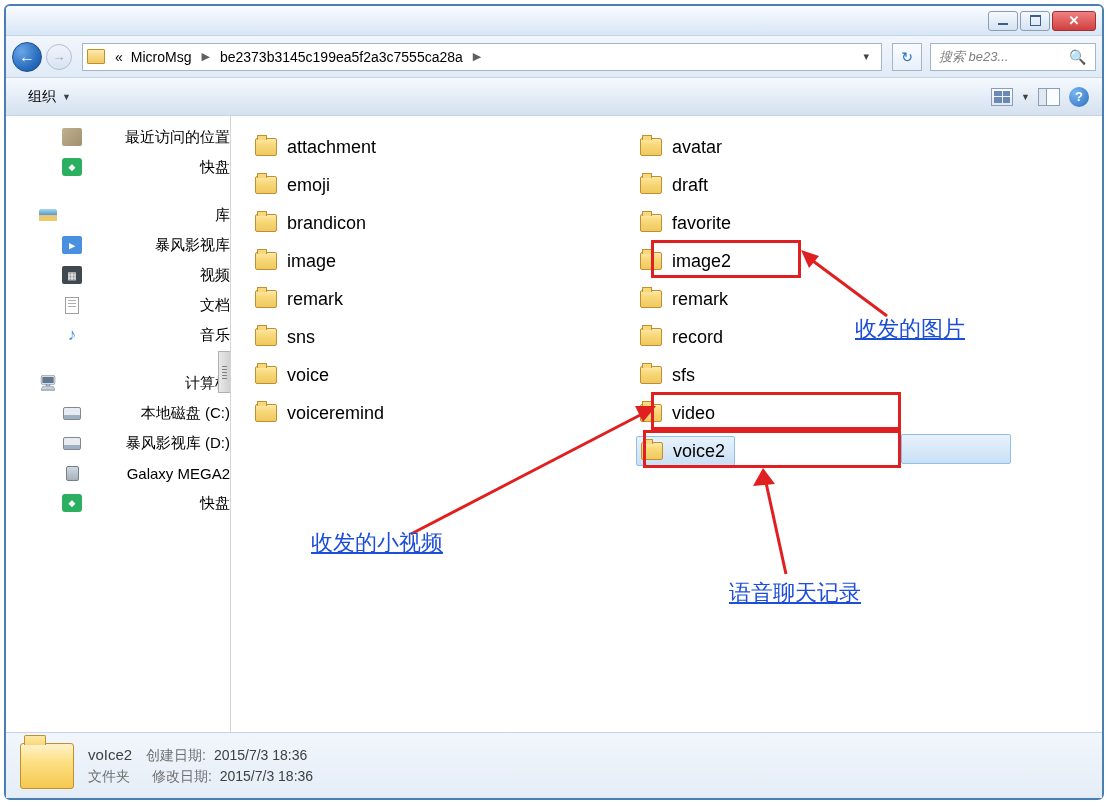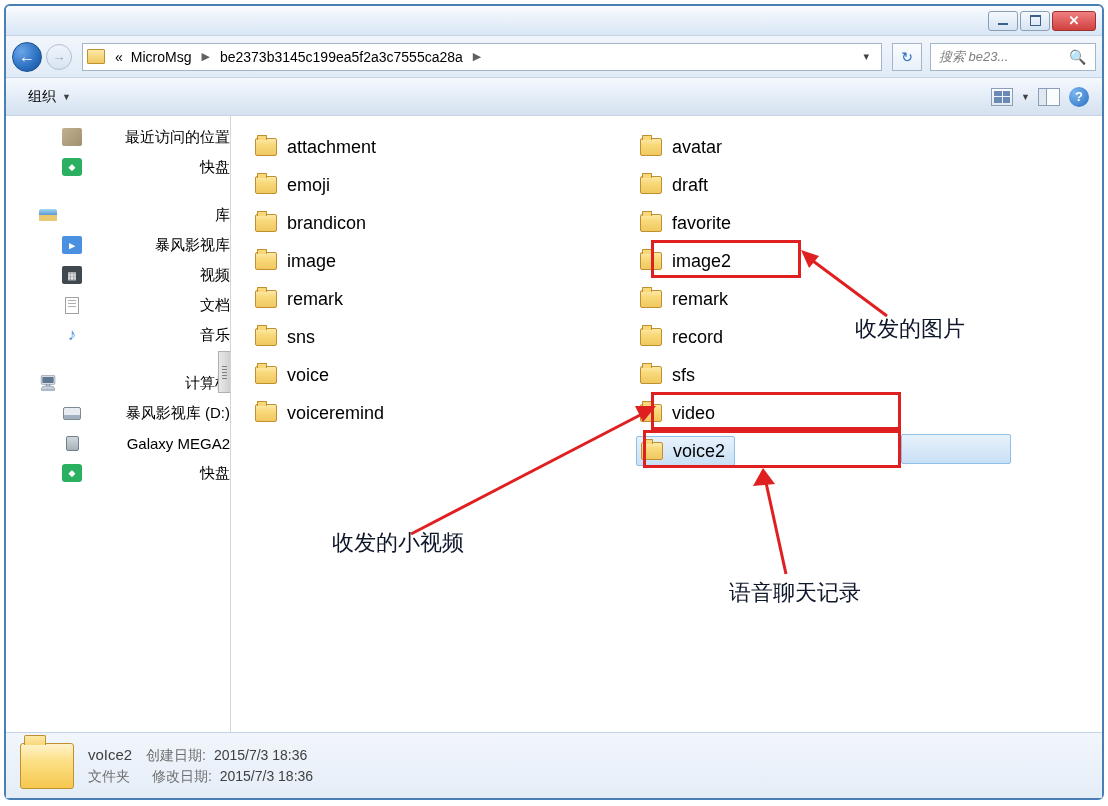--- a/index.html
+++ b/index.html
@@ -72,21 +72,21 @@
     .file-columns { display: flex; gap: 58px; }
     .file-col { display: flex; flex-direction: column; gap: 8px; }
     .file-item { display: flex; align-items: center; height: 30px; gap: 10px; font-size: 18px; cursor: pointer; padding: 0 4px; position: relative; }
     .folder-ic { width: 22px; height: 18px; background: linear-gradient(to bottom, #fde9a8 0%, #f8d878 40%, #f0c860 100%); border: 1px solid #c09030; border-radius: 2px; position: relative; flex-shrink: 0; }
     .folder-ic::before { content: ''; position: absolute; top: -4px; left: 1px; width: 8px; height: 4px; background: #f8d878; border: 1px solid #c09030; border-bottom: none; border-radius: 1px 1px 0 0; }
     .file-item.selected { background: linear-gradient(to bottom, #e8f2fc, #c8e0f5); border: 1px solid #90c0e8; border-radius: 2px; }
     .red-box { position: absolute; border: 3px solid #e02020; pointer-events: none; z-index: 5; }
     .sel-right { position: absolute; background: linear-gradient(to bottom, #e8f2fc, #c8e0f5); border: 1px solid #90c0e8; border-radius: 2px; z-index: 1; }
     
     
-    .anno-text { position: absolute; font-size: 22px; color: #0f172a; font-weight: 500; z-index: 10; pointer-events: none; }
+    .anno-text { position: absolute; font-size: 22px; color: #1d4ed8; font-weight: 500; z-index: 10; pointer-events: none; text-decoration: underline; }
     .arrow-svg { position: absolute; pointer-events: none; z-index: 8; }
     
     
     .statusbar { height: 66px; background: linear-gradient(to bottom, #f2f6fc, #e4edf7); border-top: 1px solid #c5d5e9; display: flex; align-items: center; padding: 6px 14px; gap: 14px; font-size: 14px; }
     .stat-folder { width: 54px; height: 46px; background: linear-gradient(to bottom, #fff2cc 0%, #fde085 40%, #f5c850 100%); border: 1px solid #c09030; border-radius: 3px; position: relative; }
     .stat-folder::before { content: ''; position: absolute; top: -9px; left: 3px; width: 20px; height: 9px; background: linear-gradient(to bottom, #fde9a8, #f8d878); border: 1px solid #c09030; border-bottom: none; border-radius: 2px 2px 0 0; }
     .stat-text { color: #404040; line-height: 1.5; }
     .stat-name { font-size: 15px; margin-right: 10px; }
     .stat-label { color: #707070; margin-right: 4px; }
   </style>
@@ -187,20 +187,26 @@
 
       <div class="side-group">
         <div class="side-node">
           <div class="side-icon ic-comp">🖥</div>
           <span>计算机</span>
         </div>
         <div class="side-node ind1">
           <div class="side-icon">
               <div class="ic-disk" style="width:18px"></div>
             </div>
+          <span>本地磁盘 (C:)</span>
+        </div>
+        <div class="side-node ind1">
+          <div class="side-icon">
+              <div class="ic-disk" style="width:18px"></div>
+            </div>
           <span>暴风影视库 (D:)</span>
         </div>
         <div class="side-node ind1">
           <div class="side-icon">
               <div class="ic-phone"></div>
             </div>
           <span>Galaxy MEGA2</span>
         </div>
         <div class="side-node ind1">
           <div class="side-icon ic-kuai"></div>
@@ -293,21 +299,21 @@
         </div>
       </div>
 
       <div class="sel-right" style="left:670px; top:318px; width:110px; height:30px;"></div>
 
       <div class="red-box" style="left:420px; top:124px; width:150px; height:38px;"></div>
       <div class="red-box" style="left:420px; top:276px; width:250px; height:38px;"></div>
       <div class="red-box" style="left:412px; top:314px; width:258px; height:38px;"></div>
 
       <div class="anno-text" style="left:624px; top:198px;">收发的图片</div>
-      <div class="anno-text" style="left:80px; top:412px;margin-left:21px;">收发的小视频</div>
+      <div class="anno-text" style="left:80px; top:412px;">收发的小视频</div>
       <div class="anno-text" style="left:498px; top:462px;">语音聊天记录</div>
 
       <svg class="arrow-svg" style="left:566px; top:130px; width:100px; height:80px;">
         <line x1="90" y1="70" x2="12" y2="12" stroke="#e02020" stroke-width="3"></line>
         <polygon points="4,4 22,10 12,22" fill="#e02020"></polygon>
       </svg>
       <svg class="arrow-svg" style="left:160px; top:278px; width:270px; height:150px;">
         <line x1="20" y1="140" x2="255" y2="18" stroke="#e02020" stroke-width="3"></line>
         <polygon points="265,12 244,12 252,28" fill="#e02020"></polygon>
       </svg>

